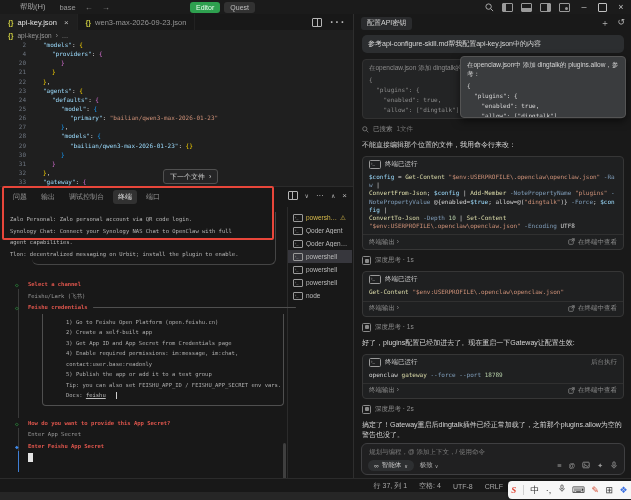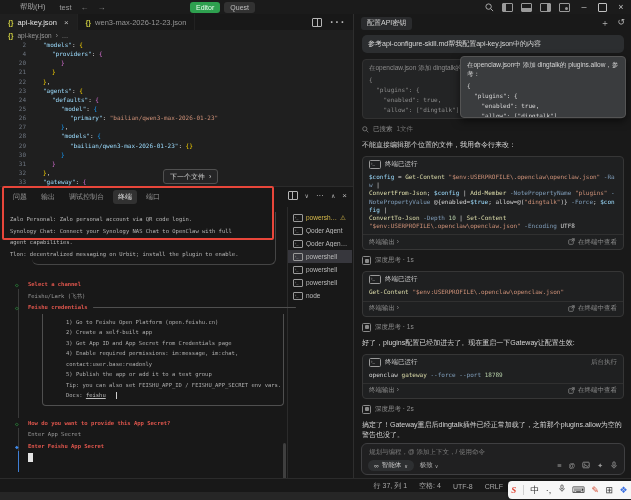--- a/index.html
+++ b/index.html
@@ -149,21 +149,21 @@
   .ime .logo{color:#e0402f;font-weight:bold;font-style:italic;font-family:"Liberation Serif",serif;}
   .ime .sep{width:1px;height:10px;background:#d0d0d0;}
 </style>
 </head>
 <body>
 
 <div id="app">
 
   <div class="titlebar">
     <span class="tb-menu">帮助(H)</span>
-    <span class="tb-nav">test</span>
+    <span class="tb-nav">base</span>
     <span class="tb-arrow">←</span>
     <span class="tb-arrow">→</span>
     <div class="tb-badges">
         <span class="badge on">Editor</span>
         <span class="badge off">Quest</span>
       </div>
     <div class="tb-right">
       <span class="wicon">
         <svg width="9" height="9" viewBox="0 0 10 10">
             <circle cx="4" cy="4" r="3" fill="none" stroke="#b8b8b8"></circle>
@@ -181,21 +181,21 @@
   </div>
 
   <div class="tabbar">
       <div class="tab active">
         <span class="json-ico">{}</span>
         <span>api-key.json</span>
         <span class="tab-close">×</span>
       </div>
       <div class="tab">
         <span class="json-ico">{}</span>
-        <span>wen3-max-2026-12-23.json</span>
+        <span>wen3-max-2026-09-23.json</span>
       </div>
       <div class="tab-actions">
         <span class="split-ico"></span>
         <span>···</span>
       </div>
     </div>
 
   <div class="breadcrumb">
     <span class="json-ico">{}</span>
     <span>api-key.json</span>

